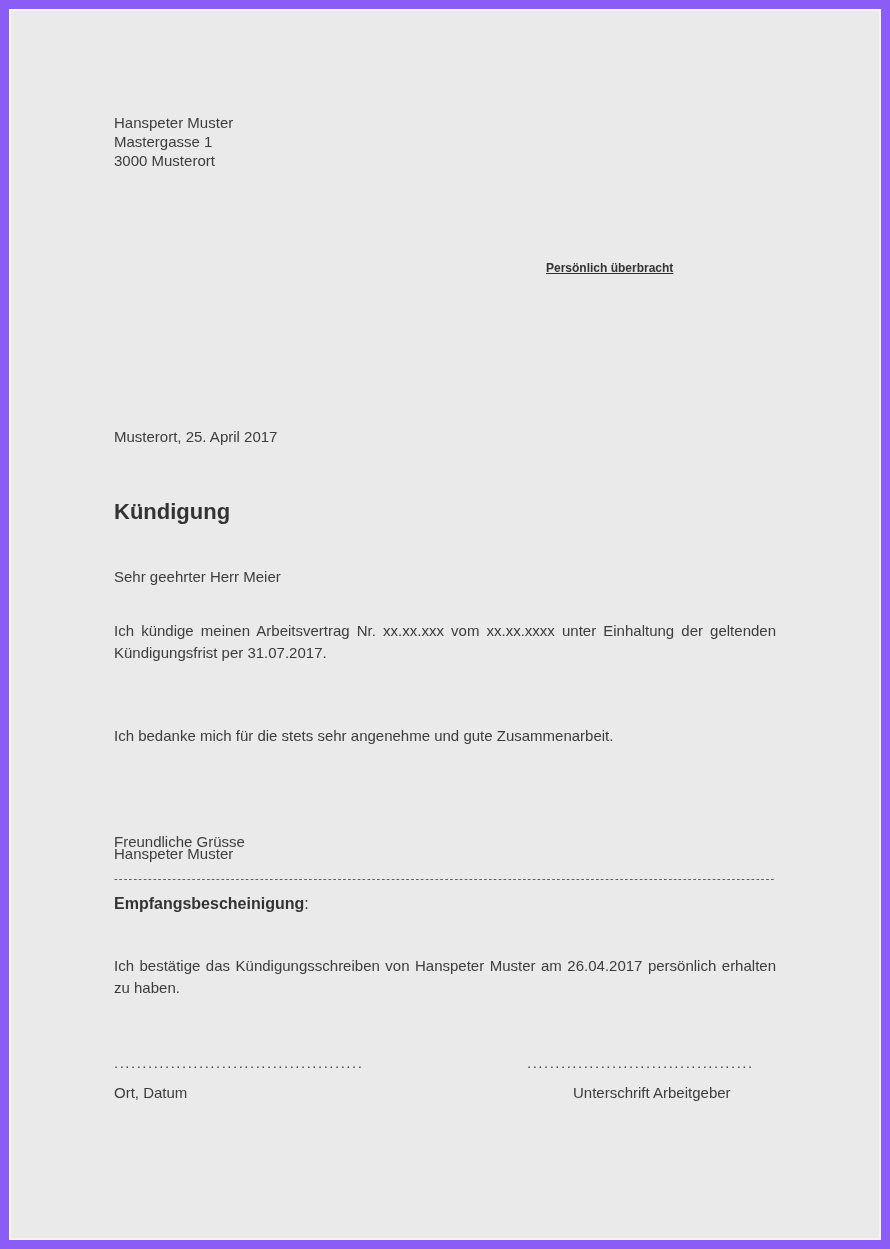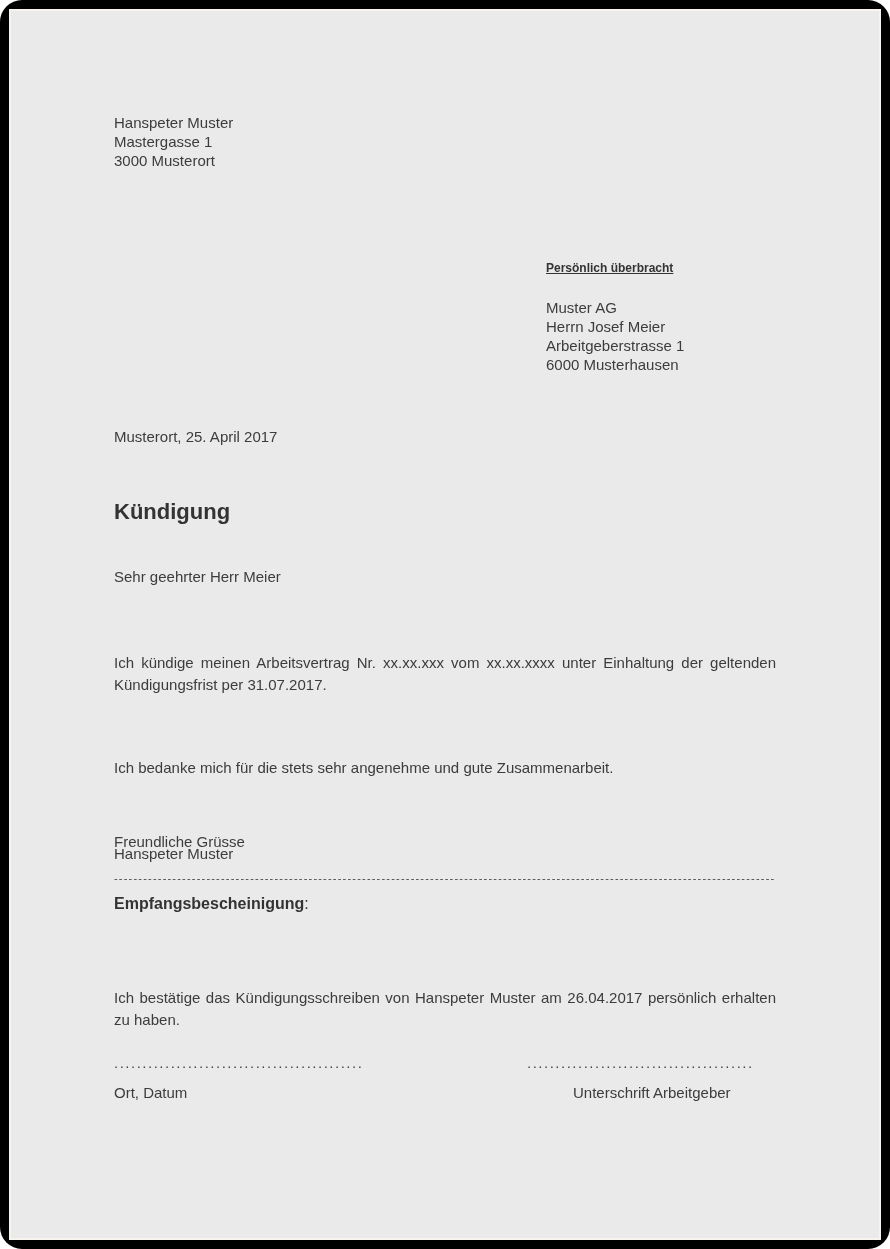--- a/index.html
+++ b/index.html
@@ -2,24 +2,23 @@
 <html><head>
 <meta charset="utf-8">
 <style>
   html, body { margin: 0; padding: 0; background: #ffffff; }
   * { box-sizing: border-box; }
 
   .page {
     position: relative;
     width: 890px;
     height: 1249px;
-    background: #000000;          
+    background: #8b5cf6;          
     padding: 9px;
     font-family: "Liberation Sans", "DejaVu Sans", sans-serif;
-    border-radius: 22px;
   }
   .sheet {
     position: relative;
     width: 100%;
     height: 100%;
     background: #eaeaea;          
     box-shadow: inset 0 0 0 2px #f7f4ef;
     color: #3c3c3c;
     overflow: hidden;
   }
@@ -29,21 +28,20 @@
     font-size: 15px;
     line-height: 19px;
     color: #3c3c3c;
   }
   .para {
     font-size: 15px;
     line-height: 22px;
     width: 662px;
     text-align: justify;
     color: #3c3c3c;
-    margin-top: 32px;
   }
 
   .delivery-note {
     font-size: 12px;
     font-weight: bold;
     color: #333333;
     text-decoration: underline;
   }
   .subject {
     font-size: 22px;
@@ -91,26 +89,20 @@
   <div class="sheet">
 
     <div class="abs" style="left:105px; top:104px;">
       <div class="addr-line">Hanspeter Muster</div>
       <div class="addr-line">Mastergasse 1</div>
       <div class="addr-line">3000 Musterort</div>
     </div>
 
     <div class="abs delivery-note" style="left:537px; top:252px;">Persönlich überbracht</div>
 
-    <div class="abs" style="left:537px; top:289px;">
-      <div class="addr-line">Muster AG</div>
-      <div class="addr-line">Herrn Josef Meier</div>
-      <div class="addr-line">Arbeitgeberstrasse 1</div>
-      <div class="addr-line">6000 Musterhausen</div>
-    </div>
 
     <div class="abs body-text" style="left:105px; top:418px;">Musterort, 25. April 2017</div>
 
     <div class="abs subject" style="left:105px; top:490px;">Kündigung</div>
 
     <div class="abs body-text" style="left:105px; top:558px;">Sehr geehrter Herr Meier</div>
 
     <div class="abs para" style="left:105px; top:611px;">Ich kündige meinen Arbeitsvertrag Nr. xx.xx.xxx vom xx.xx.xxxx unter Einhaltung der geltenden Kündigungsfrist per 31.07.2017.</div>
     <div class="abs para" style="left:105px; top:716px;">Ich bedanke mich für die stets sehr angenehme und gute Zusammenarbeit.</div>
 

